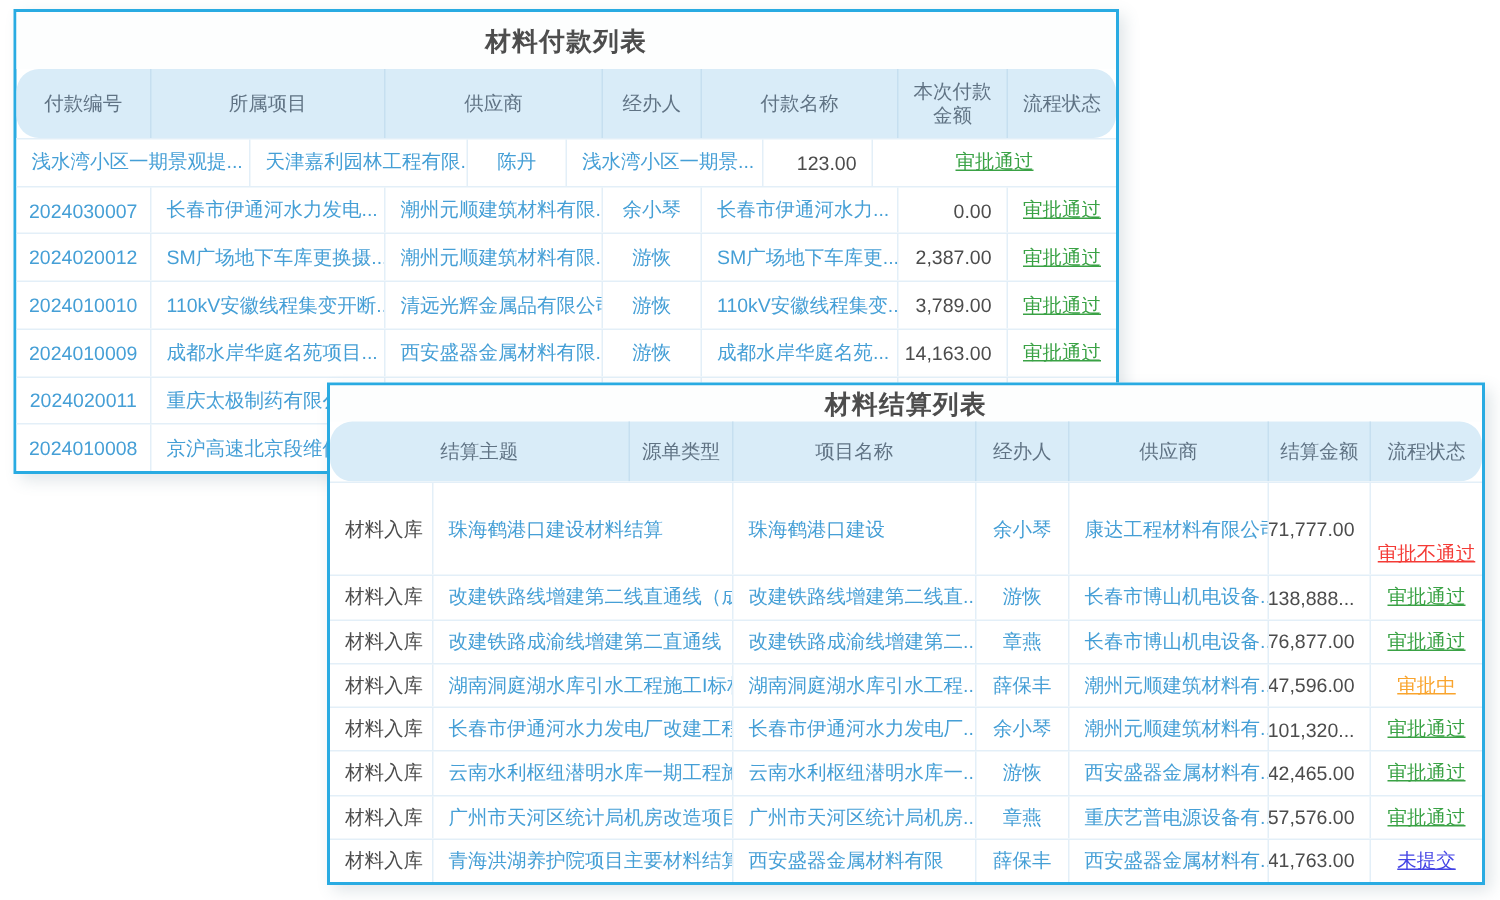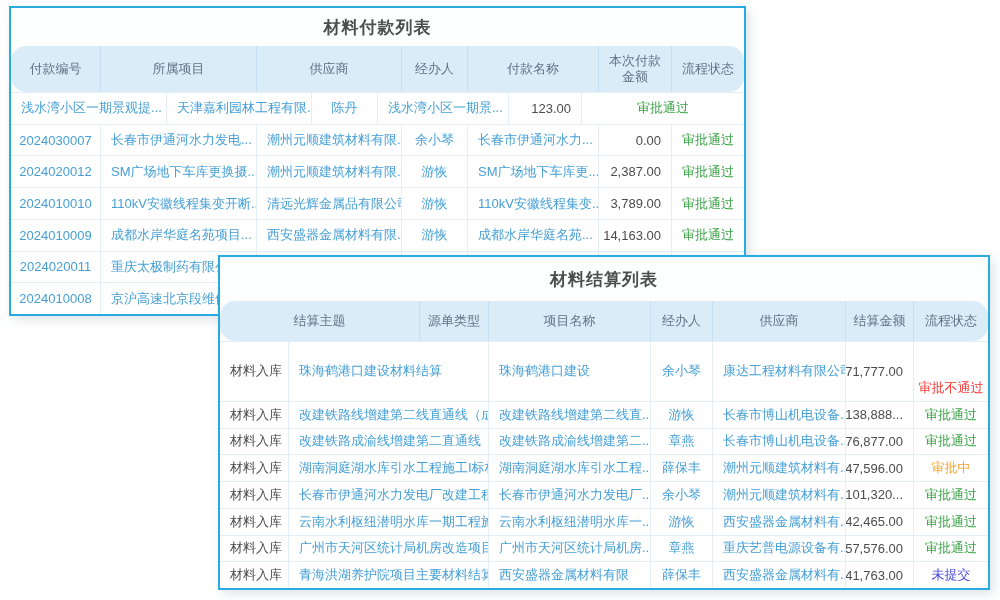--- a/index.html
+++ b/index.html
@@ -15,21 +15,21 @@
   }
   #payment-card   { left:9px;   top:6px;  width:737px; height:310px; z-index:1; }
   #settlement-card{ left:218px; top:255px; width:772px; height:335px; z-index:2; }
 
   .title-bar {
     flex:0 0 auto; display:flex; align-items:center; justify-content:center;
     font-weight:bold; font-size:17px; color:#4d4d4d; background:#fdfefe;
     letter-spacing:1px;
   }
   #payment-card .title-bar { height:38px; }
-  #settlement-card .title-bar { height:44px; }
+  #settlement-card .title-bar { height:24px; }
 
   .thead { flex:0 0 auto; display:flex; background:#d9ecf8; color:#607384;border-radius:15px; }
   #payment-card .thead { height:46px; }
   #settlement-card .thead { height:40px; }
   .thead .cell {
     display:flex; align-items:center; justify-content:center; text-align:center;
     border-right:1px solid #c6dff0; line-height:1.25; white-space:normal;
     padding:0 4px; box-sizing:border-box;
   }
   .thead .cell:last-child { border-right:none; }
@@ -52,21 +52,21 @@
   
   .p-c1{flex:0 0 90px;} .p-c2{flex:0 0 156px;} .p-c3{flex:0 0 145px;}
   .p-c4{flex:0 0 66px;} .p-c5{flex:0 0 131px;} .p-c6{flex:0 0 73px;}
   .p-c7{flex:1 1 auto;}
 
   
   .s-c1{flex:0 0 69px;} .s-c2{flex:0 0 200px;} .s-c3{flex:0 0 162px;}
   .s-c4{flex:0 0 62px;} .s-c5{flex:0 0 133px;} .s-c6{flex:0 0 68px;}
   .s-c7{flex:1 1 auto;}
 
-  .status { cursor:pointer; }
+  .status { text-decoration:underline; cursor:pointer; }
   .status[data-status="pass"]        { color:#3aa245; }
   .status[data-status="fail"]        { color:#f43b36;margin-top:33px; }
   .status[data-status="pending"]     { color:#f9a42d; }
   .status[data-status="unsubmitted"] { color:#4545e5; }
   .status[data-status="none"]        { text-decoration:none; }
 </style>
 </head>
 <body>
 
 <div class="card" id="payment-card">

